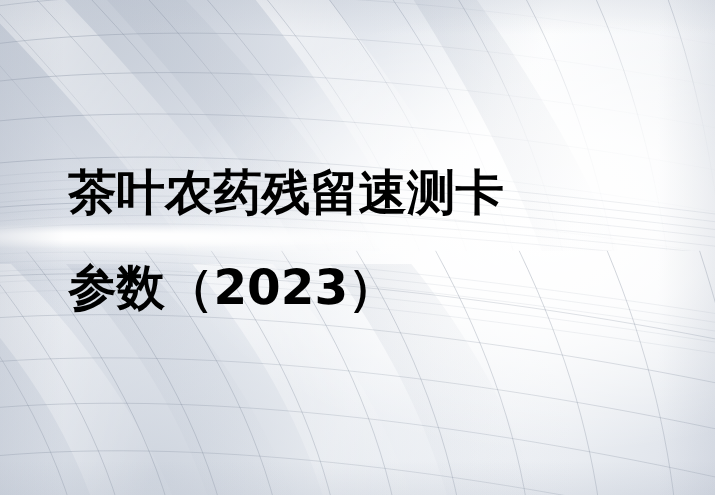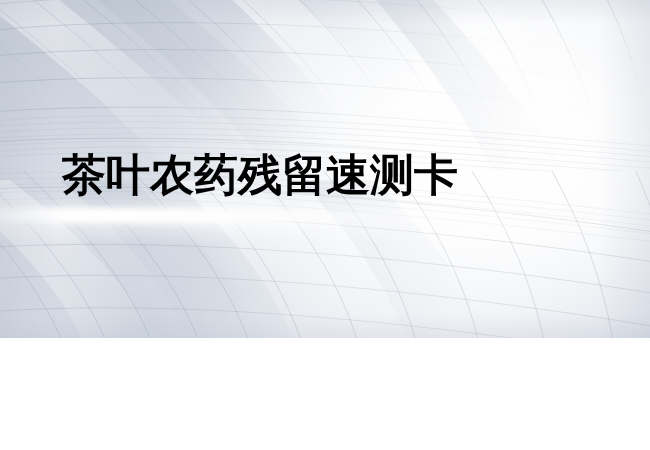--- a/index.html
+++ b/index.html
@@ -8,21 +8,21 @@
     padding: 0;
     background: #ffffff;
   }
   body {
     font-family: "DejaVu Sans", "Liberation Sans", sans-serif;
   }
 
   #banner {
     position: relative;
     width: 650px;
-    height: 338px;
+    height: 450px;
     overflow: hidden;
     background: #c4b5fd;
   }
 
   
   .bg-layer {
     position: absolute;
     inset: 0;
     width: 100%;
     height: 100%;
@@ -224,15 +224,16 @@
       <path d="M -20 268 C 130 254 360 276 670 324"></path>
     </g>
   </svg>
 
   <div class="bg-layer" id="bg-streak"></div>
 
   <div class="bg-layer" id="bg-vignette"></div>
 
   <div id="title-block">
     <div class="title-line">茶叶农药残留速测卡</div>
+    <div class="title-line">参数（2023）</div>
   </div>
 
 </div>
 
 </body></html>

